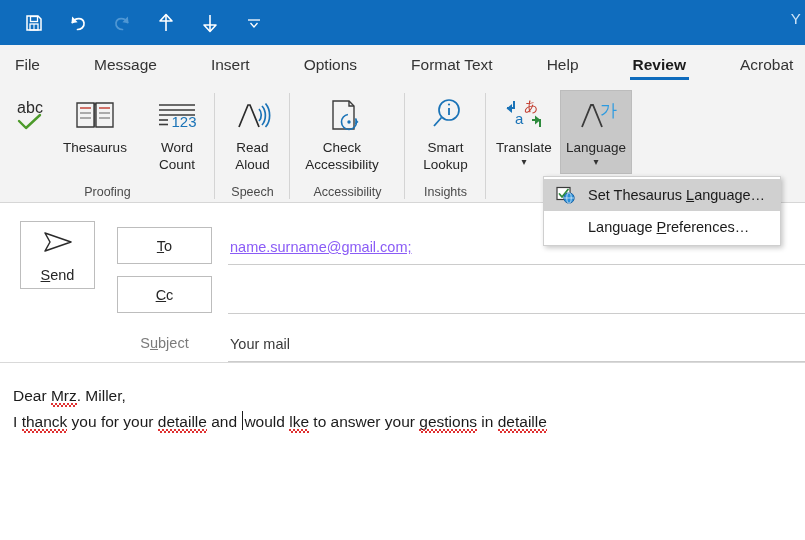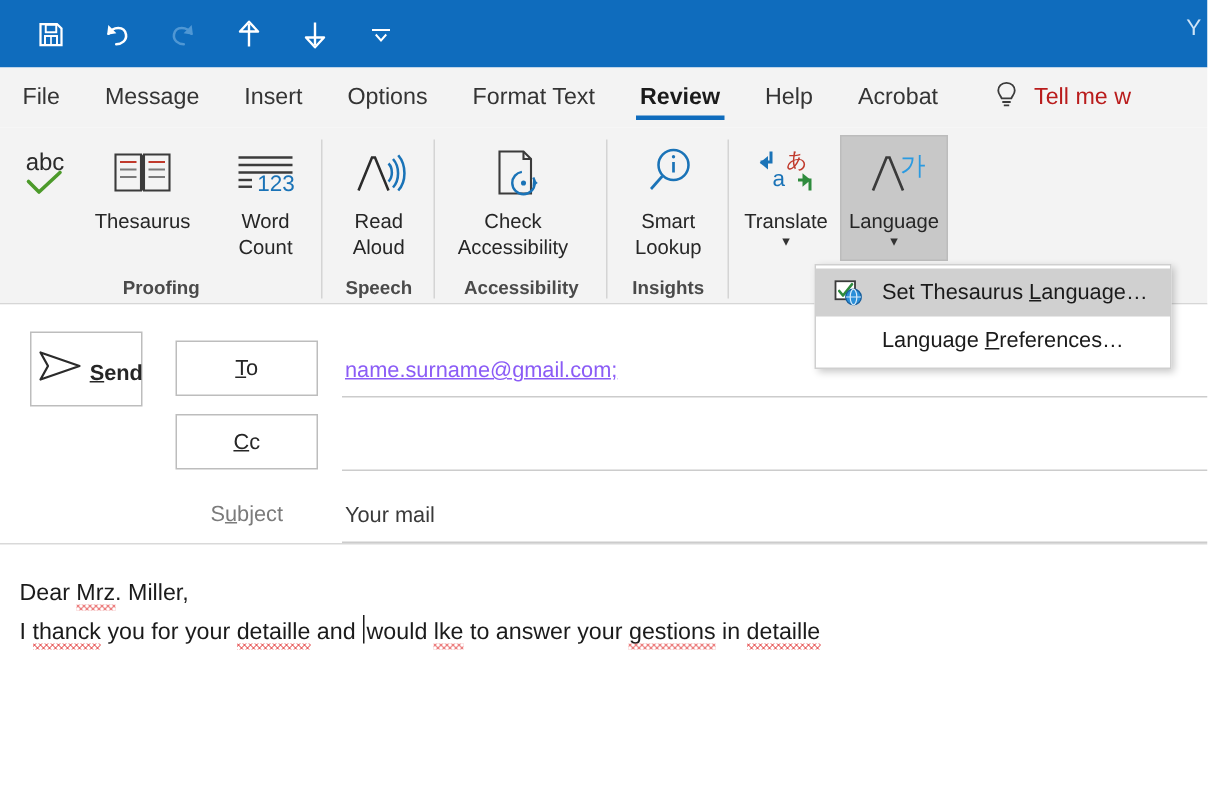--- a/index.html
+++ b/index.html
@@ -24,21 +24,21 @@
   .qat-btn svg { display: block; }
   .title-right {
     position: absolute; right: 4px; top: 10px;
     color: #cfe4f7; font-size: 15px; letter-spacing: .2px;
   }
 
   
   .tabstrip {
     position: absolute; left: 0; top: 45px; width: 805px; height: 40px;
     background: #f3f3f3;
-    display: flex; align-items: center;
+    display: flex; align-items: center; gap: 24px;
   }
   .tab {
     position: relative; height: 40px; padding: 0 15px;
     display: flex; align-items: center; justify-content: center;
     font-size: 15.5px; color: #343434; cursor: pointer; white-space: nowrap;
   }
   .tab.active { color: #1b1b1b; font-weight: bold; }
   .tab.active::after {
     content: ""; position: absolute; left: 12px; right: 12px; bottom: 5px;
     height: 3px; background: #0f6cbd;
@@ -52,21 +52,21 @@
   .ribbon {
     position: absolute; left: 0; top: 85px; width: 805px; height: 118px;
     background: #f3f3f3;
     border-bottom: 1px solid #d6d6d6;
   }
   .ribbon-groups { position: absolute; left: 0; top: 0; height: 118px; display: flex; }
   .rgroup { position: relative; height: 118px; display: flex; flex-direction: column; }
   .rgroup-items { flex: 1; display: flex; align-items: flex-start; padding-top: 5px; }
   .rgroup-label {
     height: 22px; font-size: 12.5px; color: #4a4a4a;
-    display: flex; align-items: center; justify-content: center; font-weight: bold;
+    display: flex; align-items: center; justify-content: center;
   }
   .rgroup-sep {
     position: absolute; right: 0; top: 8px; bottom: 4px; width: 1px; background: #d4d4d4;
   }
   .rbtn {
     width: 82px; min-height: 84px; padding-top: 4px;
     display: flex; flex-direction: column; align-items: center;
     cursor: pointer; border: 1px solid transparent;
   }
   .rbtn.pressed { background: #c8c8c8; border-color: #bcbcbc; }
@@ -94,25 +94,24 @@
   .menu-item .mi-icon { width: 44px; display: flex; align-items: center; justify-content: center; }
   .menu-item .mi-label { white-space: nowrap; }
   .u { text-decoration: underline; }
 
   
   .compose {
     position: absolute; left: 0; top: 203px; width: 805px; height: 159px;
     background: #ffffff;
   }
   .send-btn {
-    position: absolute; left: 20px; top: 221px; width: 75px; height: 50px;
+    position: absolute; left: 20px; top: 221px; width: 75px; height: 68px;
     border: 1px solid #bdbdbd; background: #fff;
-    display: flex; flex-direction: row; align-items: center; justify-content: center;
+    display: flex; flex-direction: column; align-items: center; justify-content: center;
     cursor: pointer;
-    font-weight: bold;
   }
   .send-btn .slabel { font-size: 14.5px; color: #262626; margin-top: 6px; }
   .field-btn {
     position: absolute; left: 117px; width: 95px; height: 37px;
     border: 1px solid #bdbdbd; background: #fff;
     display: flex; align-items: center; justify-content: center;
     font-size: 14.5px; color: #262626; cursor: pointer;
   }
   .field-btn.to { top: 227px; }
   .field-btn.cc { top: 276px; }
@@ -208,22 +207,22 @@
     </div>
     <div class="title-right">Y</div>
   </div>
 
   <div class="tabstrip">
     <div class="tab">File</div>
     <div class="tab">Message</div>
     <div class="tab">Insert</div>
     <div class="tab">Options</div>
     <div class="tab">Format Text</div>
+    <div class="tab">Help</div>
     <div class="tab active">Review</div>
-    <div class="tab">Help</div>
     <div class="tab">Acrobat</div>
     <div class="tellme">
       <span>
         <svg width="18" height="20" viewBox="0 0 18 20">
           <path d="M9 2.2 C5.6 2.2 3.5 4.6 3.5 7.3 C3.5 9.6 5.2 10.9 5.8 12.6 L12.2 12.6 C12.8 10.9 14.5 9.6 14.5 7.3 C14.5 4.6 12.4 2.2 9 2.2 Z" fill="none" stroke="#3b3b3b" stroke-width="1.2"></path>
           <line x1="6.2" y1="15" x2="11.8" y2="15" stroke="#3b3b3b" stroke-width="1.2"></line>
           <line x1="7.2" y1="17.3" x2="10.8" y2="17.3" stroke="#3b3b3b" stroke-width="1.2"></line>
         </svg>
       </span>
       <span>Tell me w</span>

